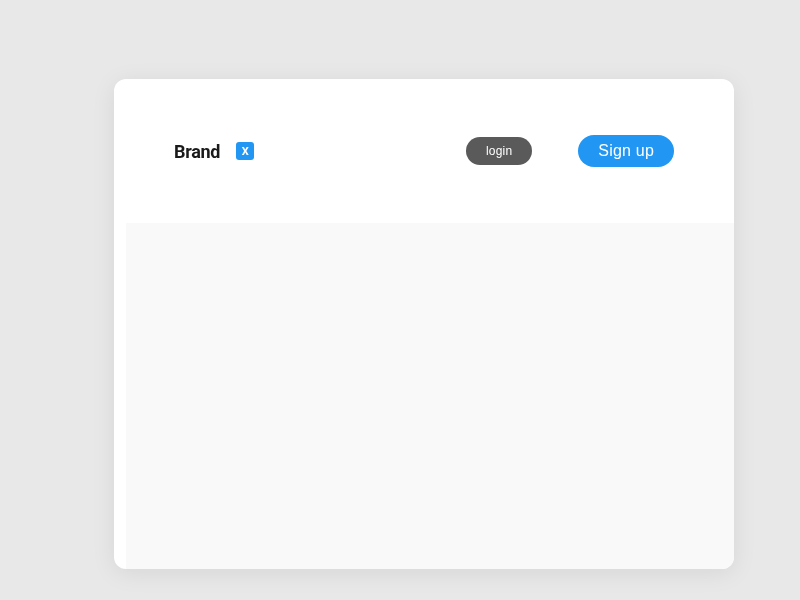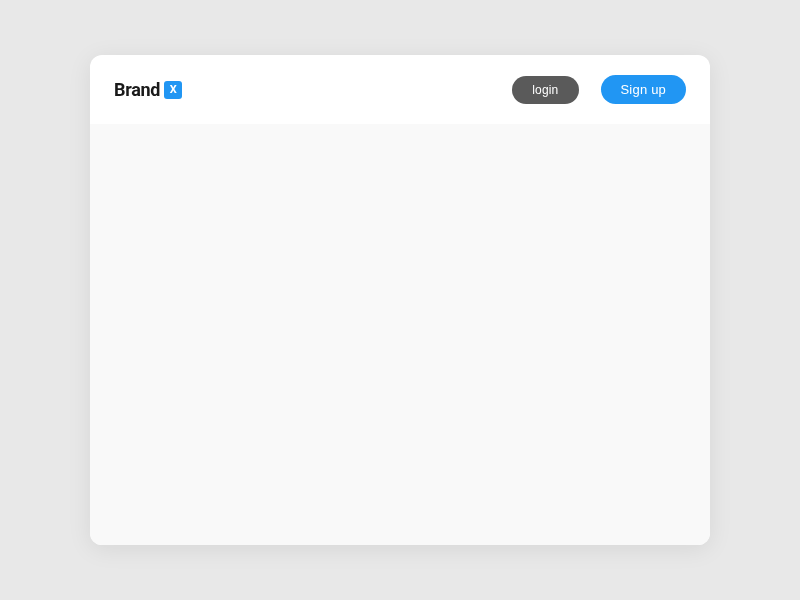--- a/index.html
+++ b/index.html
@@ -1,16 +1,16 @@
 <!DOCTYPE html>
 <html><head>
   <meta charset="utf-8">
   <style>
     * {
-      margin: 0;
+      margin: 12px;
       padding: 0;
       box-sizing: border-box;
     }
 
     body {
       width: 800px;
       height: 600px;
       background-color: #e8e8e8;
       display: flex;
       align-items: center;
@@ -79,21 +79,21 @@
       cursor: pointer;
       letter-spacing: 0.2px;
     }
 
     .btn-signup {
       background-color: #2196F3;
       color: #ffffff;
       border: none;
       border-radius: 20px;
       padding: 7px 20px;
-      font-size: 13px;
+      font-size: 16px;
       font-weight: 500;
       cursor: pointer;
       letter-spacing: 0.2px;
     }
 
     .main-content {
       flex: 1;
       width: 100%;
       height: calc(100% - 62px);
       background: #f9f9f9;

